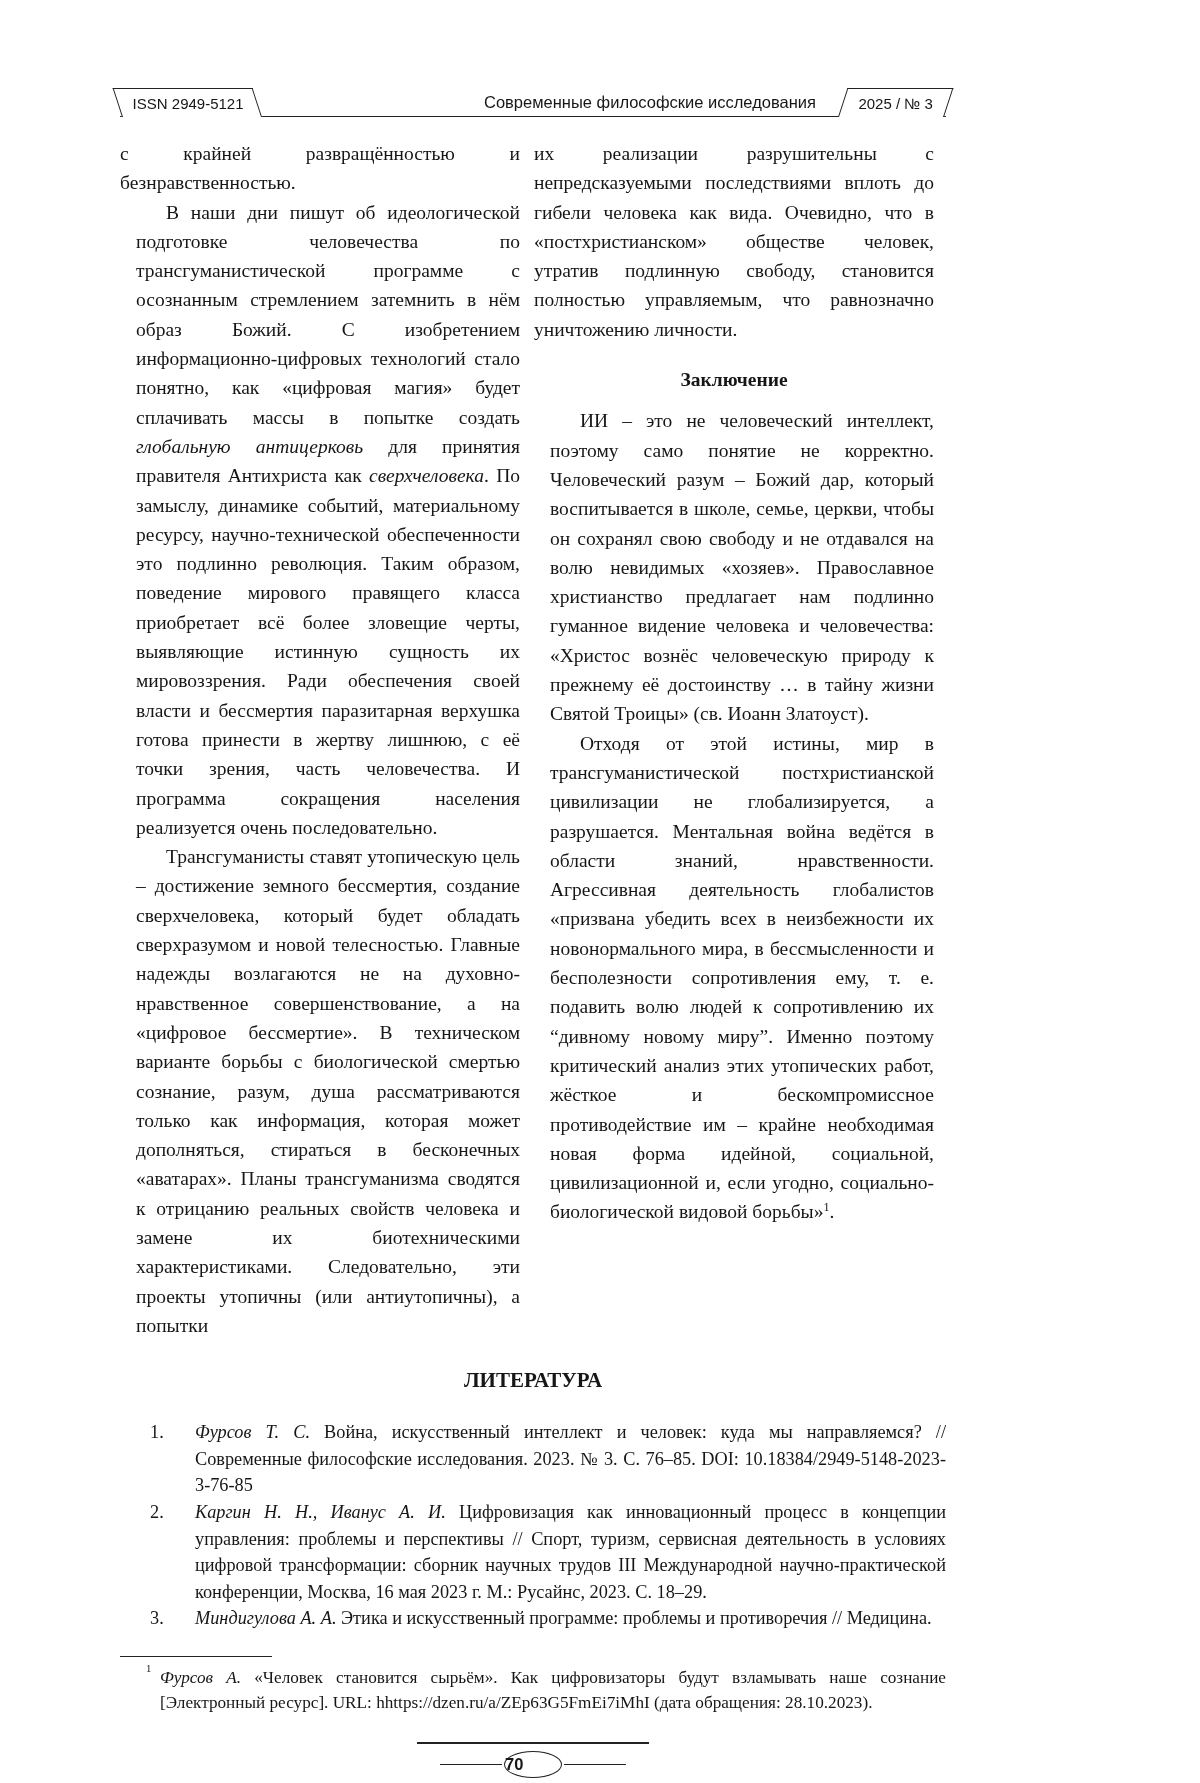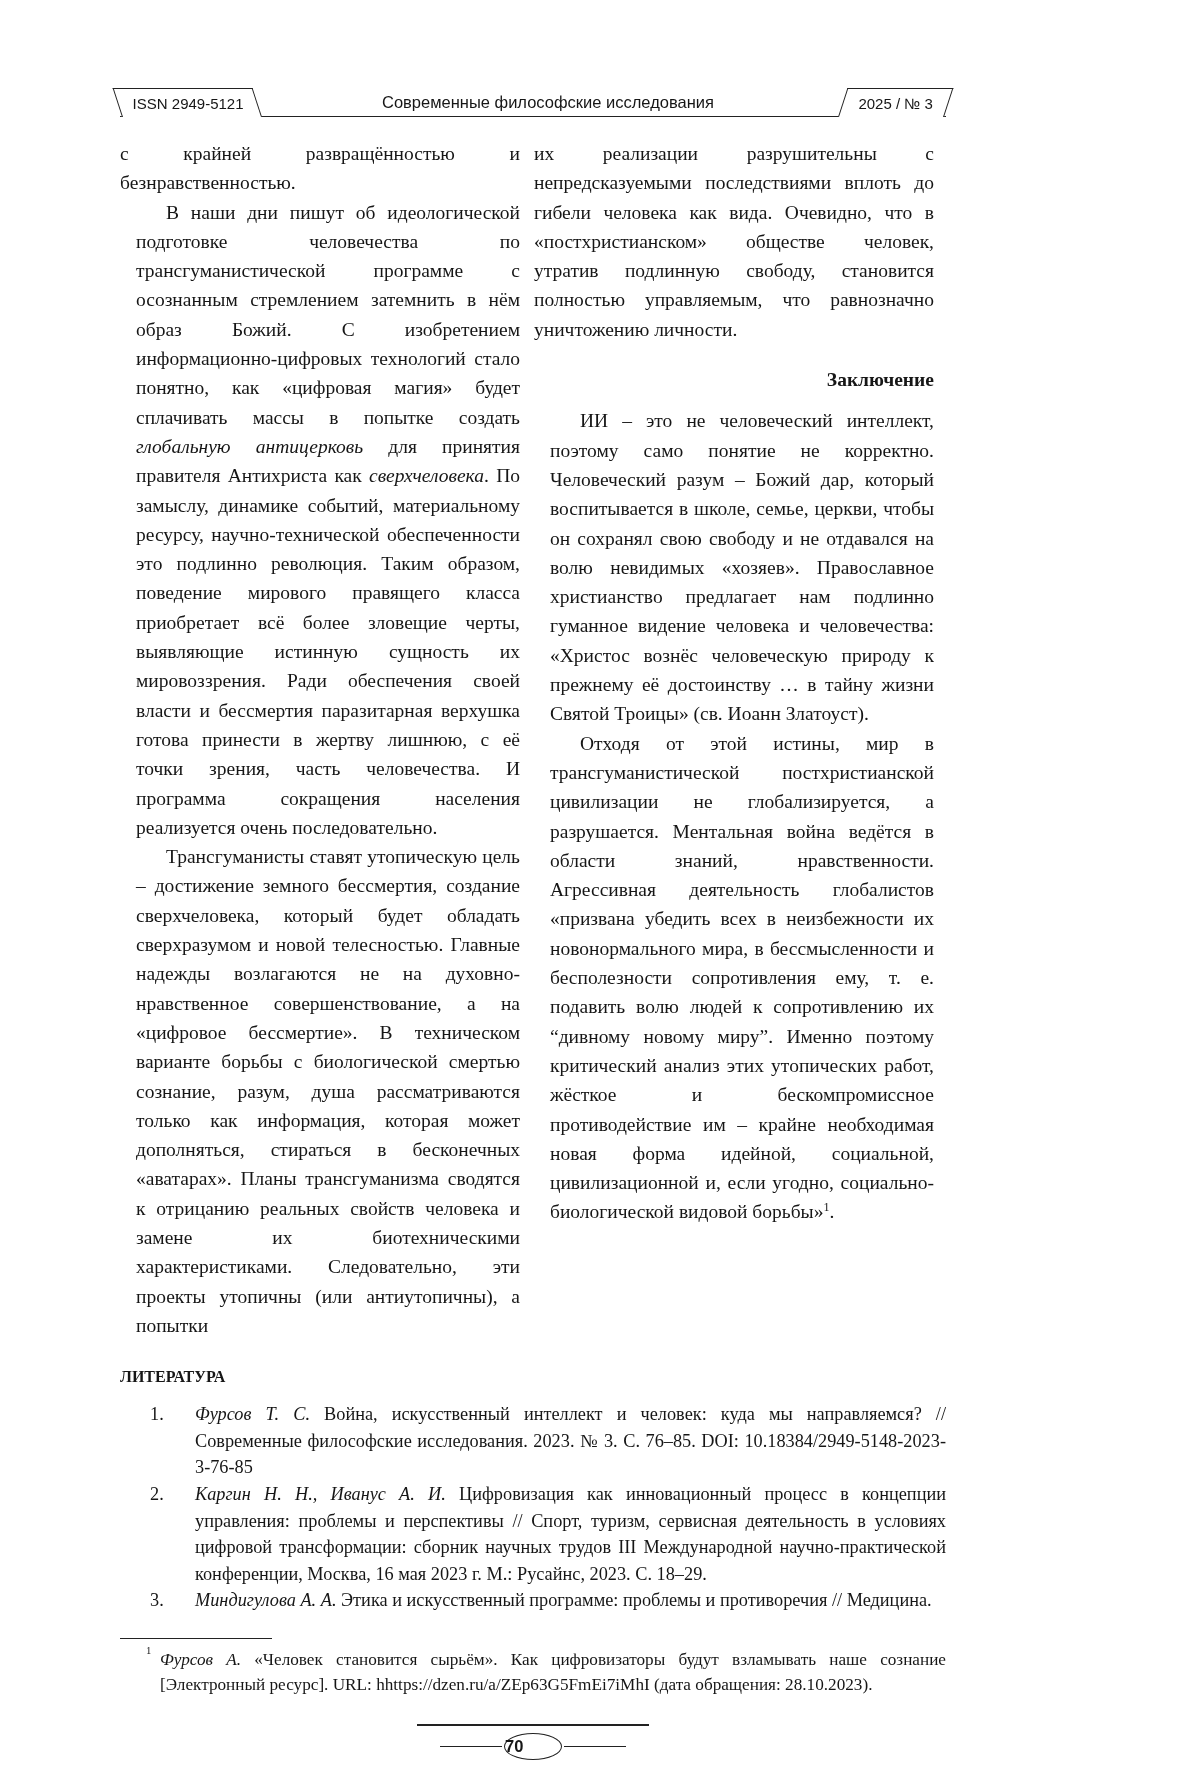--- a/index.html
+++ b/index.html
@@ -40,21 +40,21 @@
     background: #fff;
   }
   .badge-left  { left: 2px;  width: 140px; transform: skewX(18deg);  transform-origin: bottom left; }
   .badge-right { right: 2px; width: 106px; transform: skewX(-18deg); transform-origin: bottom right; }
   .unskew-l { display: inline-block; transform: skewX(-18deg); white-space: nowrap; }
   .unskew-r { display: inline-block; transform: skewX(18deg);  white-space: nowrap; }
   .journal-title {
     position: absolute;
     left: 160px; right: 130px;
     top: 5px;
-    text-align: center;
+    text-align: right;
     font-size: 16.5px;
     white-space: nowrap;
   }
 
   
   .columns {
     display: flex;
     gap: 14px;
     margin-top: 22px;
   }
@@ -63,33 +63,33 @@
     font-size: 19.5px;
     line-height: 29.3px;
     text-align: justify;
     hyphens: auto;
     -webkit-hyphens: auto;
   }
   .para { margin: 0; }
   .para.indent { text-indent: 30px; margin-left: 16px; }
   .col-heading {
     font-weight: bold;
-    text-align: right;
+    text-align: center;
     margin: 21px 0 12px 0;
   }
   .it { font-style: italic; }
   sup { font-size: 0.62em; line-height: 0; vertical-align: super; }
 
   
   .refs { margin-top: 28px; }
   .refs-heading {
-    text-align: left;
+    text-align: center;
     font-weight: bold;
-    font-size: 16px;
-    margin-bottom: 15px;
+    font-size: 21px;
+    margin-bottom: 26px;
   }
   .ref-item {
     position: relative;
     padding-left: 75px;
     font-size: 18.3px;
     line-height: 26.6px;
     text-align: justify;
   }
   .ref-num { position: absolute; left: 30px; }
 

